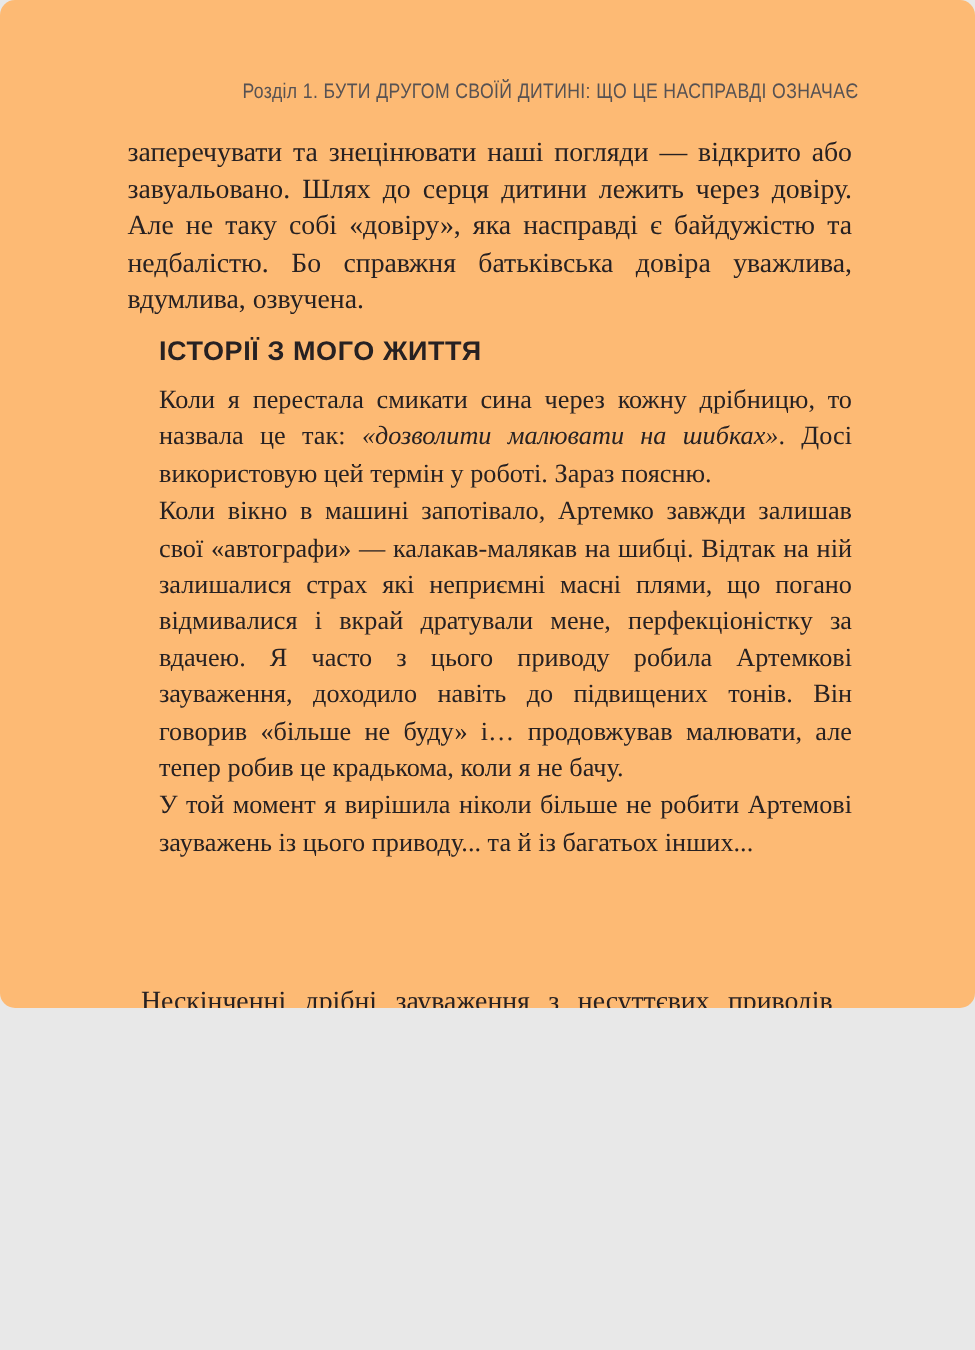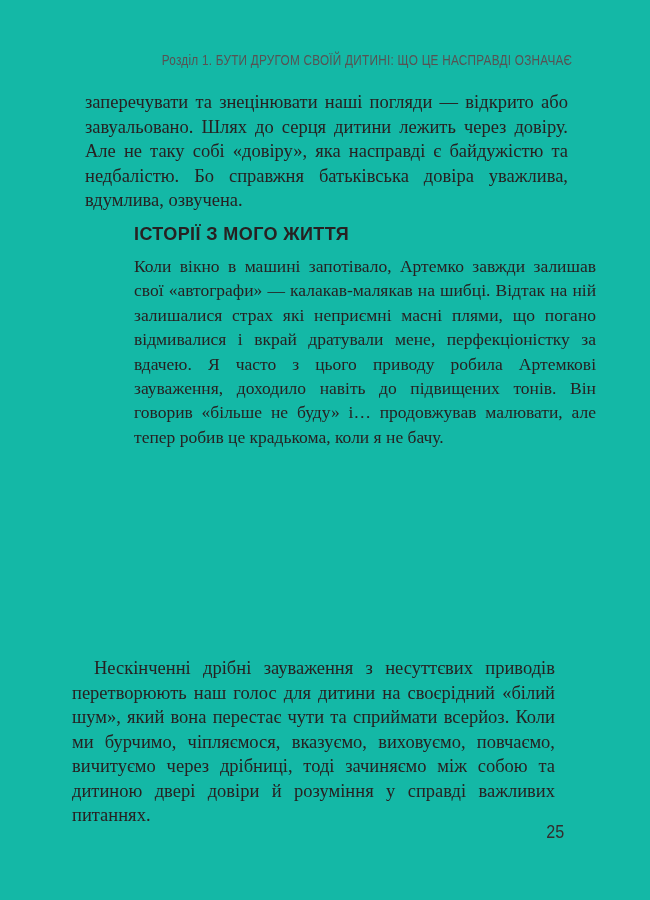--- a/index.html
+++ b/index.html
@@ -1,24 +1,25 @@
 <!DOCTYPE html>
 <html lang="uk"><head>
 <meta charset="utf-8">
 <style>
   html, body { margin: 0; padding: 0; background: #e8e8e8; }
   .page {
     position: relative;
     width: 650px;
-    height: 900px;
+    height: 672px;
     margin: 0 auto;
-    background: #14b8a6;
+    background: #fdba74;
     color: #272122;
     font-family: "Liberation Sans", sans-serif;
     overflow: hidden;
+    border-radius: 10px;
   }
   .running-head {
     position: absolute;
     top: 52px;
     left: 85px;
     right: 86px;
     text-align: right;
     font-size: 14px;
     line-height: 16px;
     color: #575253;
@@ -40,21 +41,20 @@
     position: absolute;
     top: 90px;
     left: 85px;
     width: 483px;
   }
   .story-section {
     position: absolute;
     top: 224px;
     left: 106px;
     width: 462px;
-    margin-left: 28px;
   }
   .story-heading {
     margin: 0 0 9px 0;
     font-size: 18px;
     font-weight: 700;
     letter-spacing: 0.4px;
     color: #272122;
   }
   .story-section .para {
     font-size: 17.5px;
@@ -86,21 +86,23 @@
 <div class="page">
 
   <div class="running-head">Розділ 1. БУТИ ДРУГОМ СВОЇЙ ДИТИНІ: ЩО ЦЕ НАСПРАВДІ ОЗНАЧАЄ</div>
 
   <div class="intro-block">
     <p class="para"><span>заперечувати та знецінювати наші погляди — відкрито або завуальовано. Шлях до серця дитини лежить через довіру. Але не таку собі «довіру», яка насправді є байдужістю та недбалістю. Бо справжня батьківська довіра уважлива, вдумлива, озвучена.</span></p>
   </div>
 
   <section class="story-section">
     <h2 class="story-heading">ІСТОРІЇ З МОГО ЖИТТЯ</h2>
+    <p class="para"><span>Коли я перестала смикати сина через кожну дрібницю, то назвала це так: </span><span class="italic">«дозволити малювати на шибках»</span><span>. Досі використовую цей термін у роботі. Зараз поясню.</span></p>
     <p class="para"><span>Коли вікно в машині запотівало, Артемко завжди залишав свої «автографи» — калакав-малякав на шибці. Відтак на ній залишалися страх які неприємні масні плями, що погано відмивалися і вкрай дратували мене, перфекціоністку за вдачею. Я часто з цього приводу робила Артемкові зауваження, доходило навіть до підвищених тонів. Він говорив «більше не буду» і… продовжував малювати, але тепер робив це крадькома, коли я не бачу.</span></p>
+    <p class="para"><span>У той момент я вирішила ніколи більше не робити Артемові зауважень із цього приводу... та й із багатьох інших...</span></p>
   </section>
 
   <div class="outro-block">
     <p class="para"><span>Нескінченні дрібні зауваження з несуттєвих приводів перетворюють наш голос для дитини на своєрідний «білий шум», який вона перестає чути та сприймати всерйоз. Коли ми бурчимо, чіпляємося, вказуємо, виховуємо, повчаємо, вичитуємо через дрібниці, тоді зачиняємо між собою та дитиною двері довіри й розуміння у справді важливих питаннях.</span></p>
   </div>
 
   <div class="page-number">25</div>
 
 </div>
 

